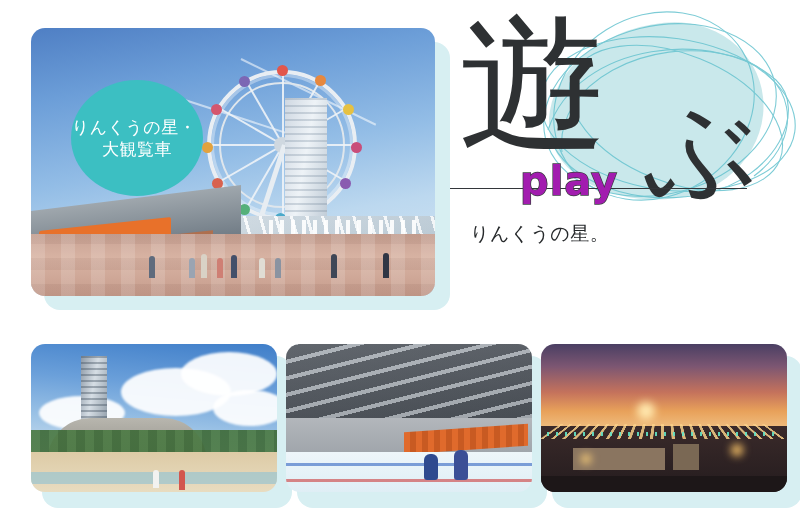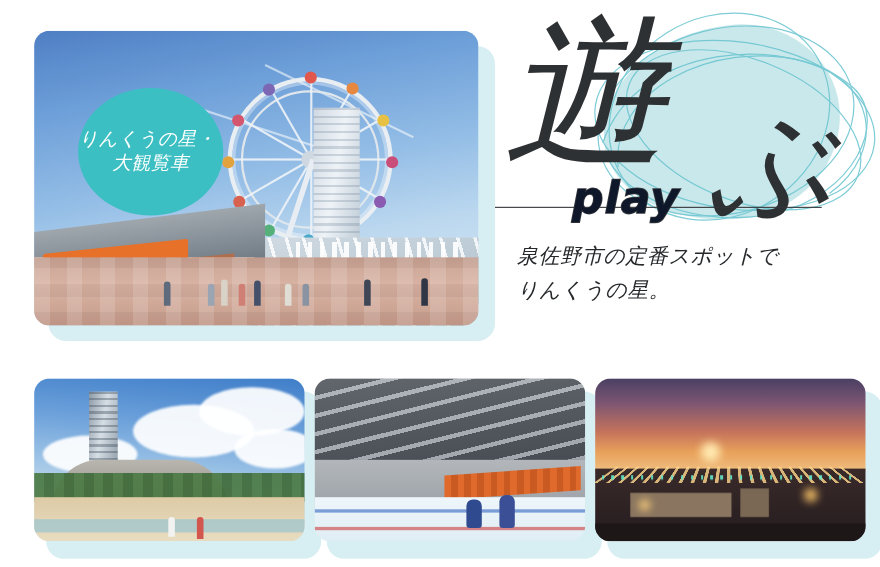--- a/index.html
+++ b/index.html
@@ -3,21 +3,21 @@
 <meta charset="utf-8">
 <style>
   html,body{margin:0;padding:0;}
   body{
     width:800px;height:515px;
     background:#ffffff;
     font-family:"Liberation Sans","DejaVu Sans",sans-serif;
     overflow:hidden;
     position:relative;
   }
-  .stage{position:absolute;inset:0;width:676px;height:515px;font-style:italic;}
+  .stage{position:absolute;inset:0;width:676px;height:515px;}
 
   
   .card{position:absolute;border-radius:14px;overflow:hidden;}
   .card-backdrop{position:absolute;border-radius:16px;background:#d7eff2;}
 
   
   .hero-shadow{left:44px;top:42px;width:406px;height:268px;}
   .hero{left:31px;top:28px;width:404px;height:268px;}
   .hero-sky{
     position:absolute;inset:0;
@@ -136,21 +136,21 @@
   .kana-bu{
     position:absolute;left:196px;top:92px;
     font-family:"DejaVu Serif","Liberation Serif",serif;
     font-size:112px;line-height:1;color:#2e3133;
   }
   .rule{position:absolute;left:2px;top:188px;width:297px;height:1px;background:#33363a;}
   .play{
     position:absolute;left:72px;top:158px;
     font-family:"DejaVu Sans","Liberation Sans",sans-serif;
     font-size:40px;font-weight:700;letter-spacing:1px;
-    color:#0f172a;
+    color:#a21caf;
     -webkit-text-stroke:1.4px #3a3d40;
     paint-order:stroke fill;
     text-align:right;
   }
   .lead{
     position:absolute;left:22px;top:218px;width:330px;
     font-family:"DejaVu Sans","Liberation Sans",sans-serif;
     font-size:19px;line-height:1.62;color:#26292b;letter-spacing:.6px;
   }
   .lead .ln{display:block;white-space:nowrap;}
@@ -235,21 +235,20 @@
         <path d="M54 142 C46 74 140 24 224 46 C286 62 300 126 246 166"></path>
       </g>
     </svg>
 
     <div class="kanji">遊</div>
     <div class="kana-bu">ぶ</div>
     <div class="rule"></div>
     <div class="play">play</div>
 
     <div class="lead">
-      <span class="ln">泉佐野市の定番スポットで</span>
       <span class="ln">りんくうの星。</span>
     </div>
   </div>
 
   <div class="card-backdrop b-shadow b1-shadow"></div>
   <div class="card b-card b1">
     <div class="park-sky"></div>
     <div class="cloud" style="left:90px;top:24px;width:110px;height:48px"></div>
     <div class="cloud" style="left:150px;top:8px;width:96px;height:44px"></div>
     <div class="cloud" style="left:8px;top:52px;width:86px;height:34px"></div>

